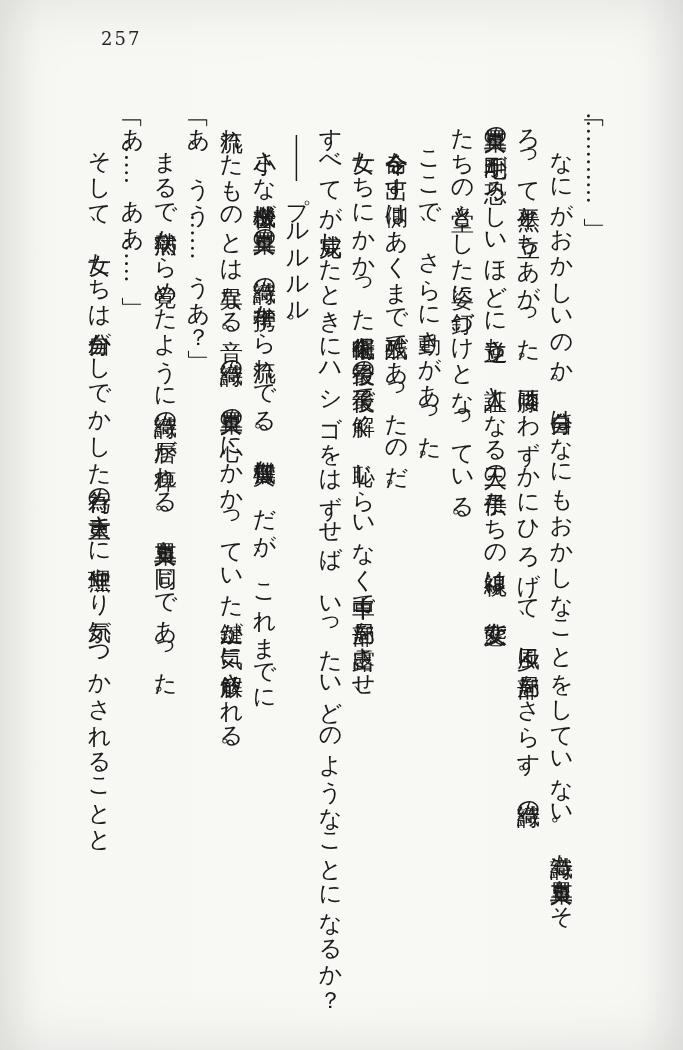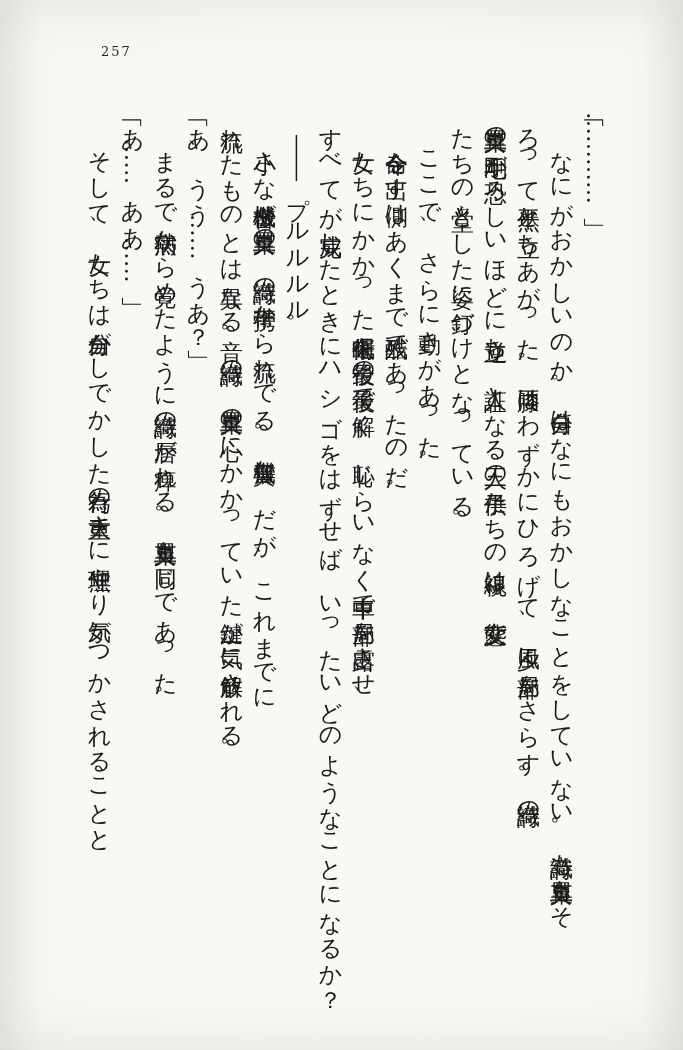--- a/index.html
+++ b/index.html
@@ -16,23 +16,23 @@
     position: relative;
     width: 683px;
     height: 1050px;
     background: linear-gradient(90deg, #ededea 0%, #f7f7f4 6%, #f8f8f5 50%, #f7f7f4 94%, #ececea 100%);
     box-shadow: inset 0 0 60px rgba(120,120,115,0.18);
     overflow: hidden;
   }
   .page-number {
     position: absolute;
     left: 101px;
-    top: 44px;
+    top: 28px;
     font-family: "DejaVu Serif", "Liberation Serif", serif;
-    font-size: 13px;
+    font-size: 18px;
     letter-spacing: 2px;
     color: #262626;
   }
   .text-block {
     position: absolute;
     top: 112px;
     right: 72px;
     height: 882px;
     writing-mode: vertical-rl;
     -webkit-writing-mode: vertical-rl;

